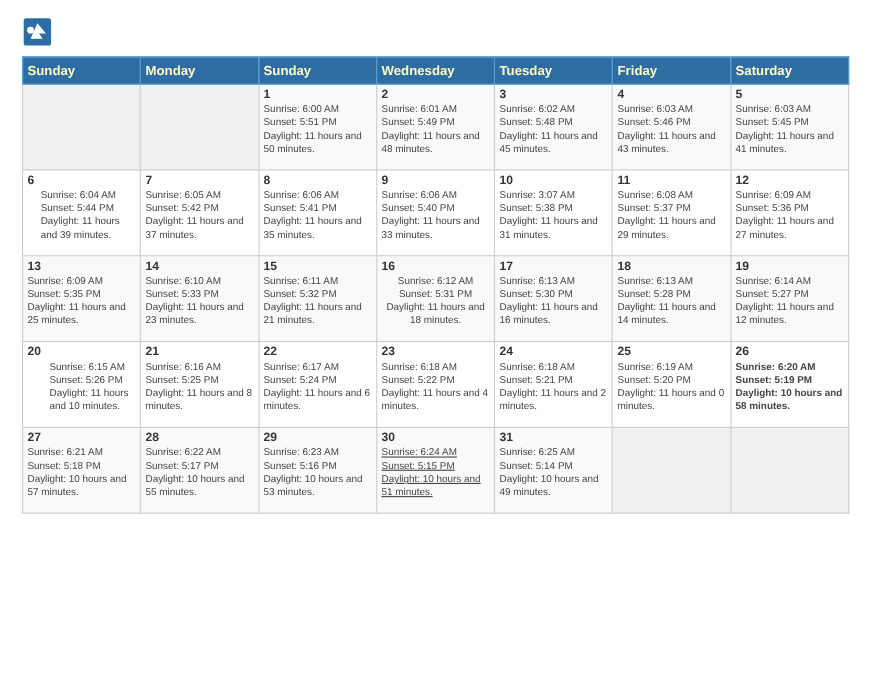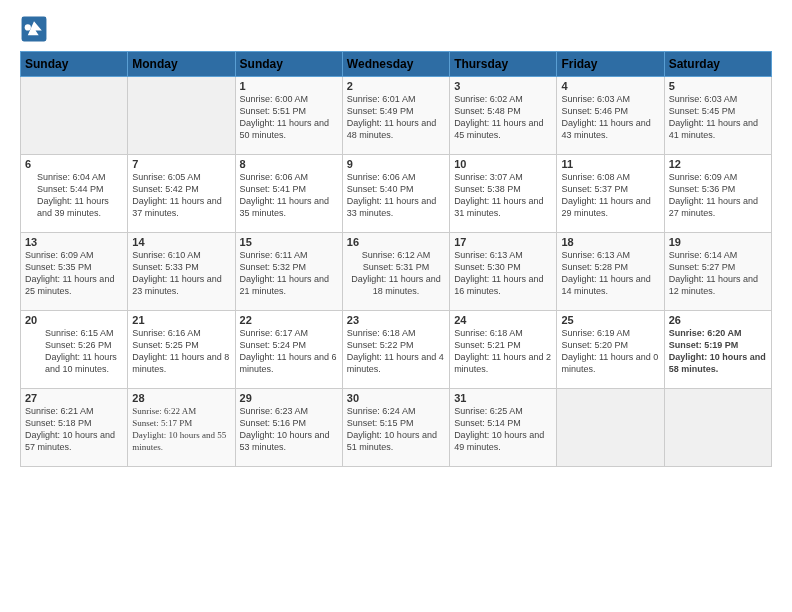--- a/index.html
+++ b/index.html
@@ -51,21 +51,21 @@
       font-size: 15px;
       color: #555;
     }
     table {
       width: 100%;
       border-collapse: collapse;
       table-layout: fixed;
     }
     thead tr th {
       background-color: #2e6da4;
-      color: #000000;
+      color: #fef9c3;
       font-size: 12px;
       font-weight: bold;
       padding: 5px 4px;
       text-align: left;
       border: 1px solid #5a9fd4;
     }
     tbody tr td {
       border: 1px solid #ccc;
       vertical-align: top;
       padding: 3px 4px;
@@ -113,21 +113,21 @@
     </div>
   </div>
 
   <table>
     <thead>
       <tr>
       <th>Sunday</th>
           <th>Monday</th>
           <th>Sunday</th>
           <th>Wednesday</th>
-          <th>Thursday</th>
+          <th>Tuesday</th>
           <th>Friday</th>
           <th>Saturday</th>
         </tr>
     </thead>
     <tbody id="calendar-body">
     <tr>
           <td class="empty-cell"></td>
           <td class="empty-cell"></td>
           <td>
             <div class="day-num">1</div>
@@ -294,33 +294,33 @@
         </tr>
         <tr>
           <td>
             <div class="day-num">27</div>
             <div class="day-info" style="white-space: pre-line;">Sunrise: 6:21 AM
 Sunset: 5:18 PM
 Daylight: 10 hours and 57 minutes.</div>
           </td>
           <td>
             <div class="day-num">28</div>
-            <div class="day-info" style="white-space: pre-line; font-family: Liberation Serif, serif;">Sunrise: 6:22 AM
+            <div class="day-info" style="white-space: pre-line;">Sunrise: 6:22 AM
 Sunset: 5:17 PM
 Daylight: 10 hours and 55 minutes.</div>
           </td>
           <td>
             <div class="day-num">29</div>
             <div class="day-info" style="white-space: pre-line;">Sunrise: 6:23 AM
 Sunset: 5:16 PM
 Daylight: 10 hours and 53 minutes.</div>
           </td>
           <td>
             <div class="day-num">30</div>
-            <div class="day-info" style="white-space: pre-line;">Sunrise: 6:24 AM
+            <div class="day-info" style="white-space: pre-line; text-decoration: underline;">Sunrise: 6:24 AM
 Sunset: 5:15 PM
 Daylight: 10 hours and 51 minutes.</div>
           </td>
           <td>
             <div class="day-num">31</div>
             <div class="day-info" style="white-space: pre-line;">Sunrise: 6:25 AM
 Sunset: 5:14 PM
 Daylight: 10 hours and 49 minutes.</div>
           </td>
           <td class="empty-cell"></td>

